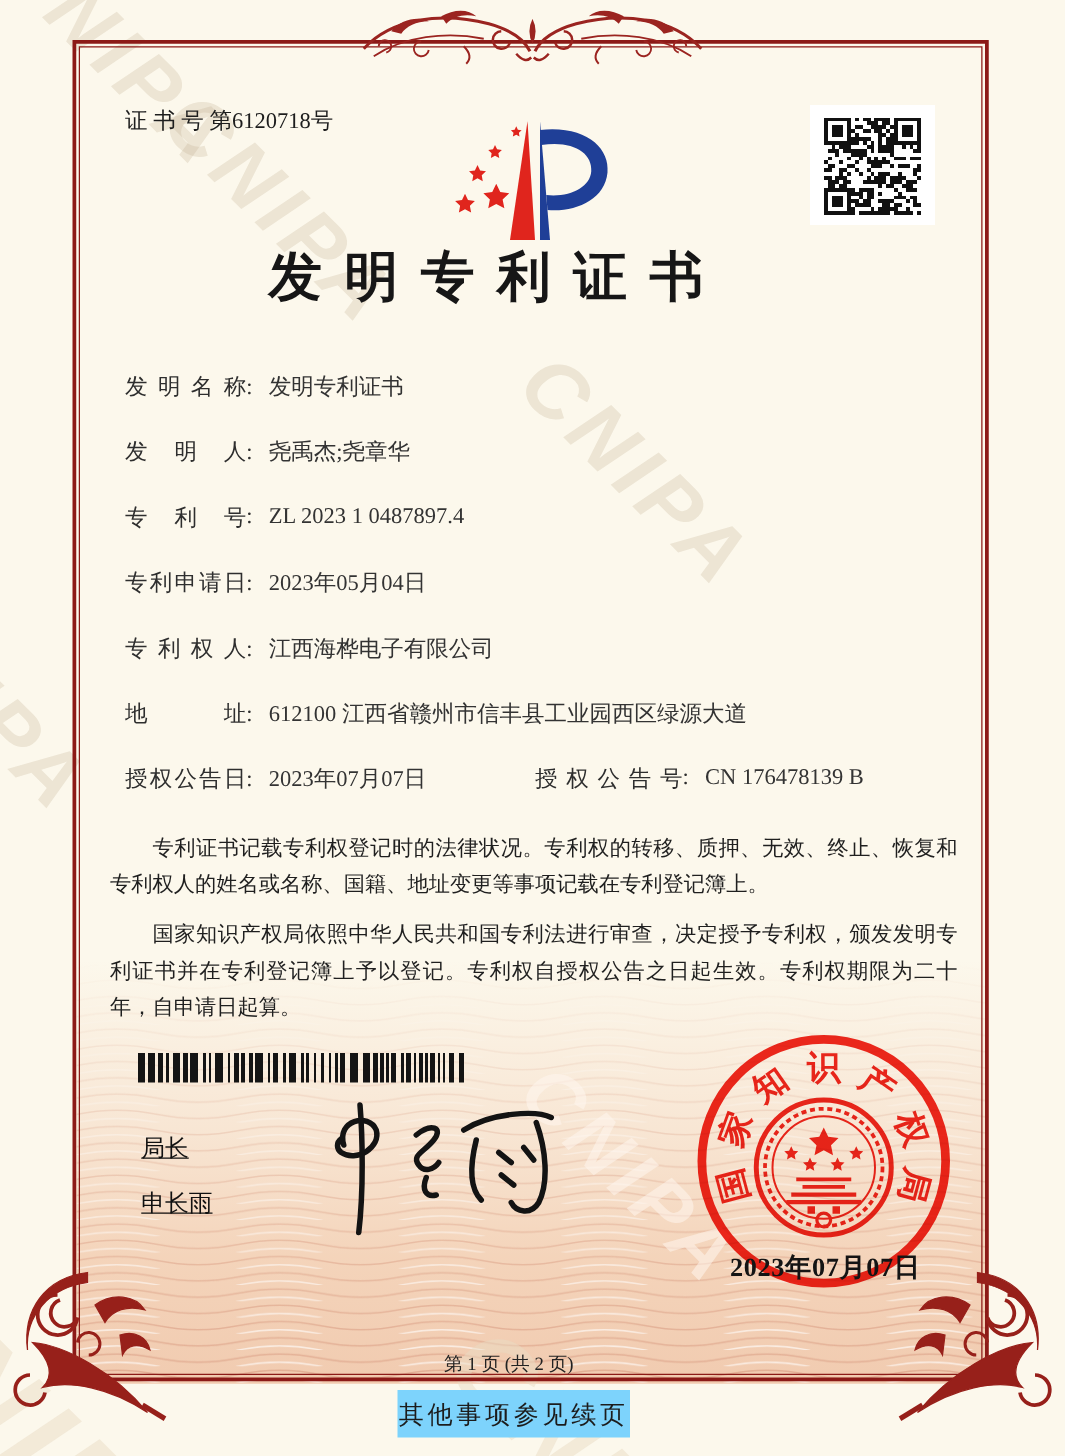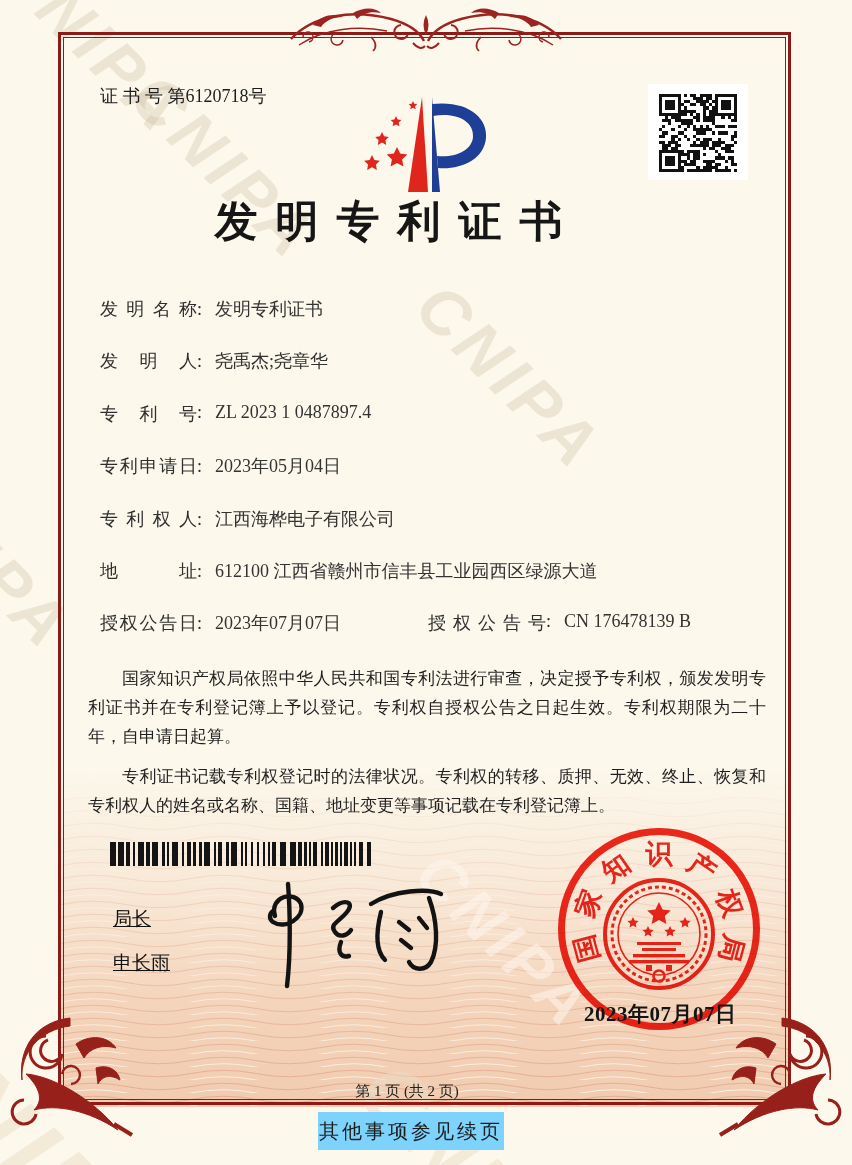--- a/index.html
+++ b/index.html
@@ -579,22 +579,22 @@
             <span>权</span>
             <span>公</span>
             <span>告</span>
             <span>号</span>
           </span><span class="fcolon">:</span><span class="fvalue">CN 176478139 B</span>
       </span>
     </div>
   </div>
 
   <div class="paras">
+    <p>专利证书记载专利权登记时的法律状况。专利权的转移、质押、无效、终止、恢复和专利权人的姓名或名称、国籍、地址变更等事项记载在专利登记簿上。</p>
     <p>国家知识产权局依照中华人民共和国专利法进行审查，决定授予专利权，颁发发明专利证书并在专利登记簿上予以登记。专利权自授权公告之日起生效。专利权期限为二十年，自申请日起算。</p>
-    <p>专利证书记载专利权登记时的法律状况。专利权的转移、质押、无效、终止、恢复和专利权人的姓名或名称、国籍、地址变更等事项记载在专利登记簿上。</p>
   </div>
 
   <svg id="barcode" class="barcode" width="263" height="24" shape-rendering="crispEdges">
       <rect x="0" y="0" width="6" height="24" fill="#141414"></rect>
       <rect x="8" y="0" width="6" height="24" fill="#141414"></rect>
       <rect x="16" y="0" width="4" height="24" fill="#141414"></rect>
       <rect x="23" y="0" width="2" height="24" fill="#141414"></rect>
       <rect x="28" y="0" width="6" height="24" fill="#141414"></rect>
       <rect x="36" y="0" width="4" height="24" fill="#141414"></rect>
       <rect x="42" y="0" width="6" height="24" fill="#141414"></rect>

